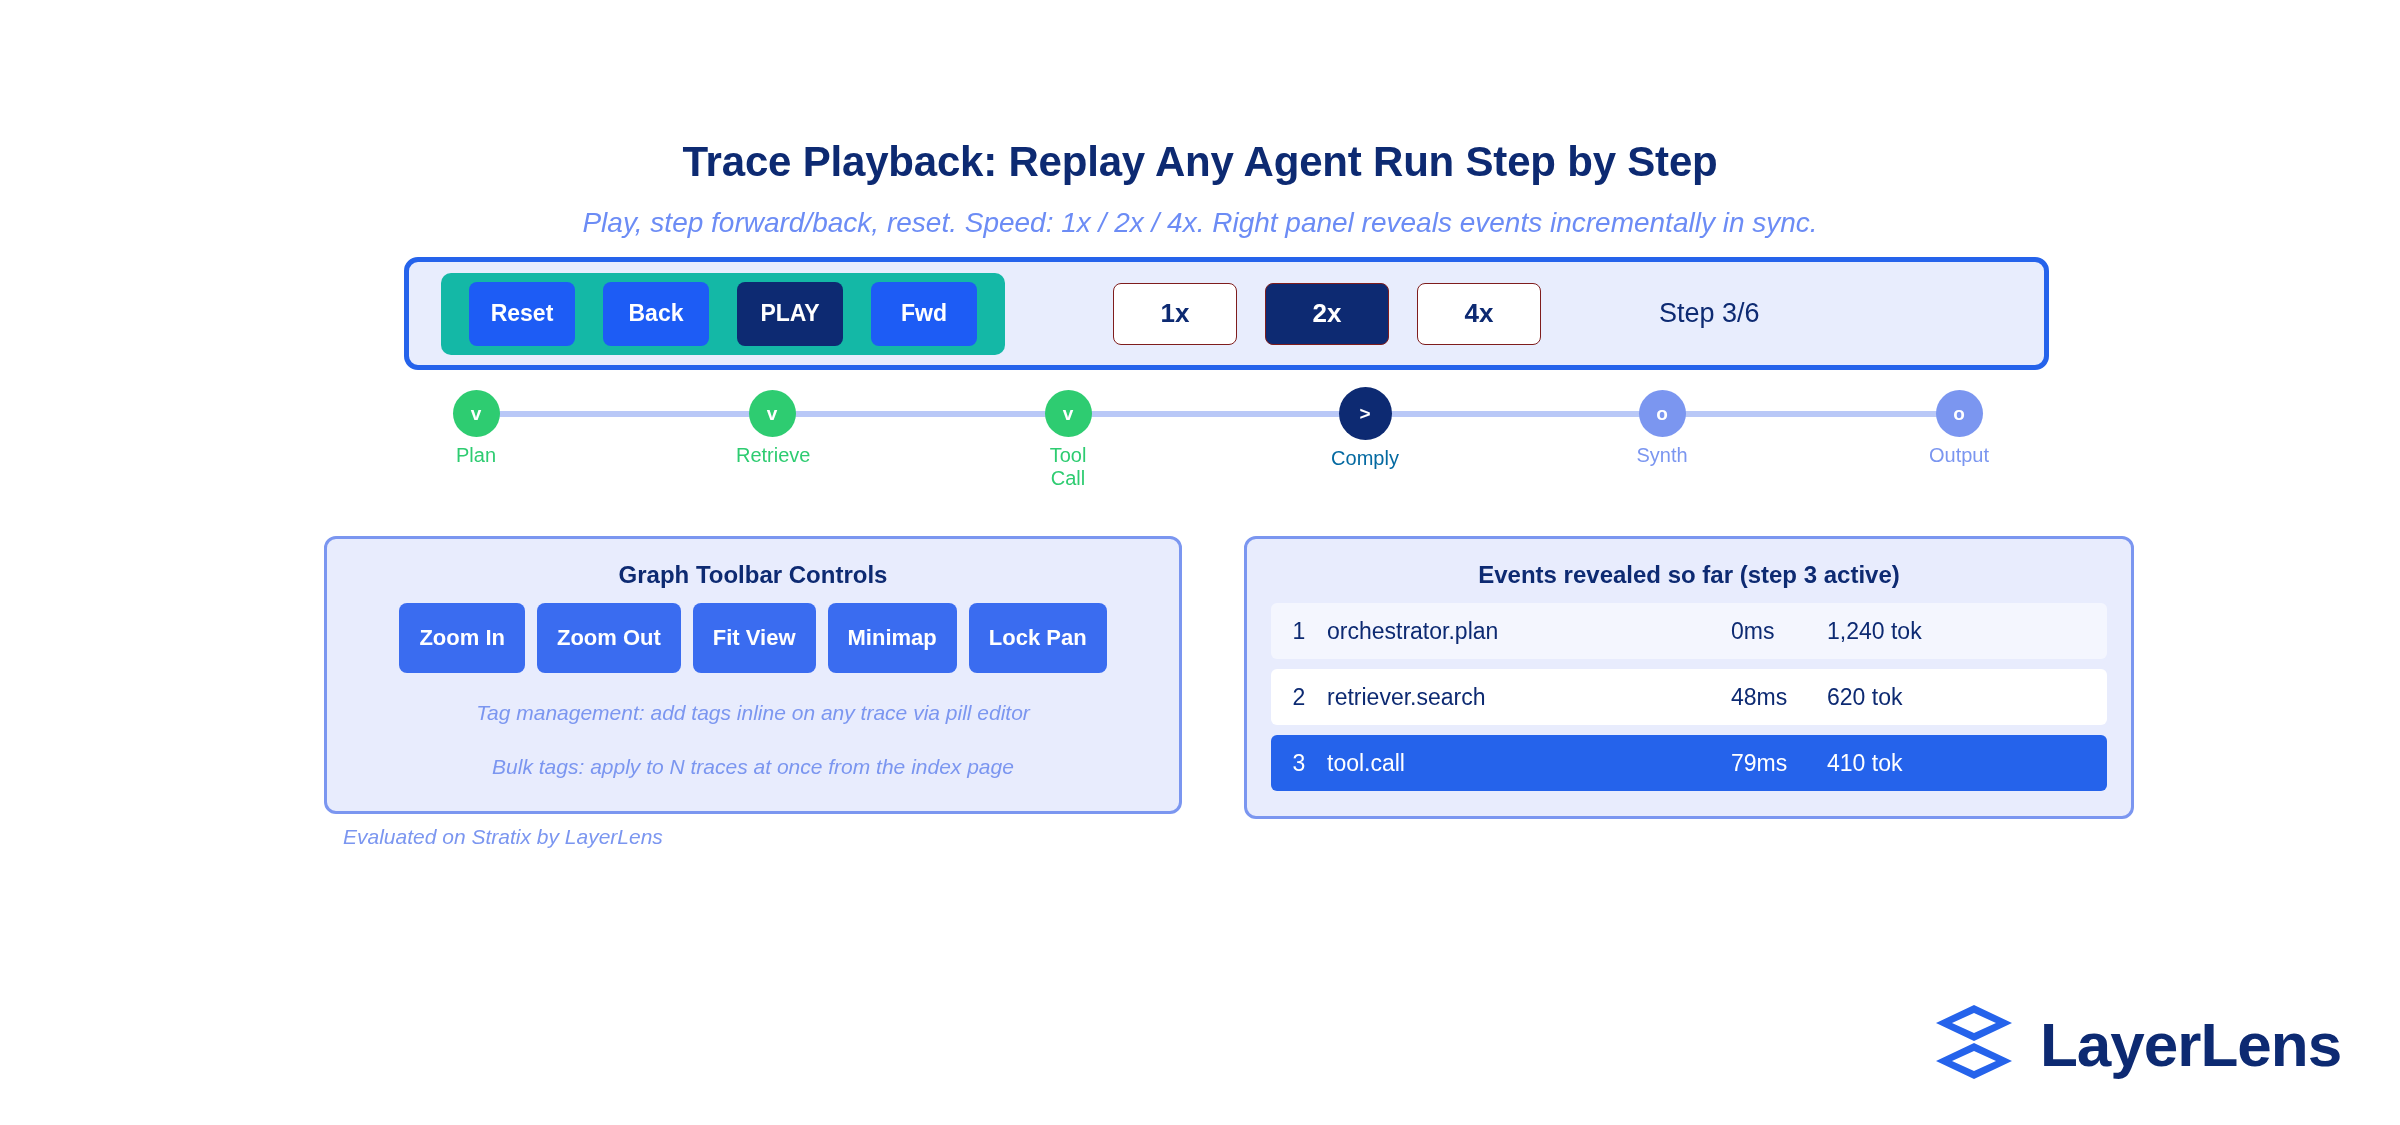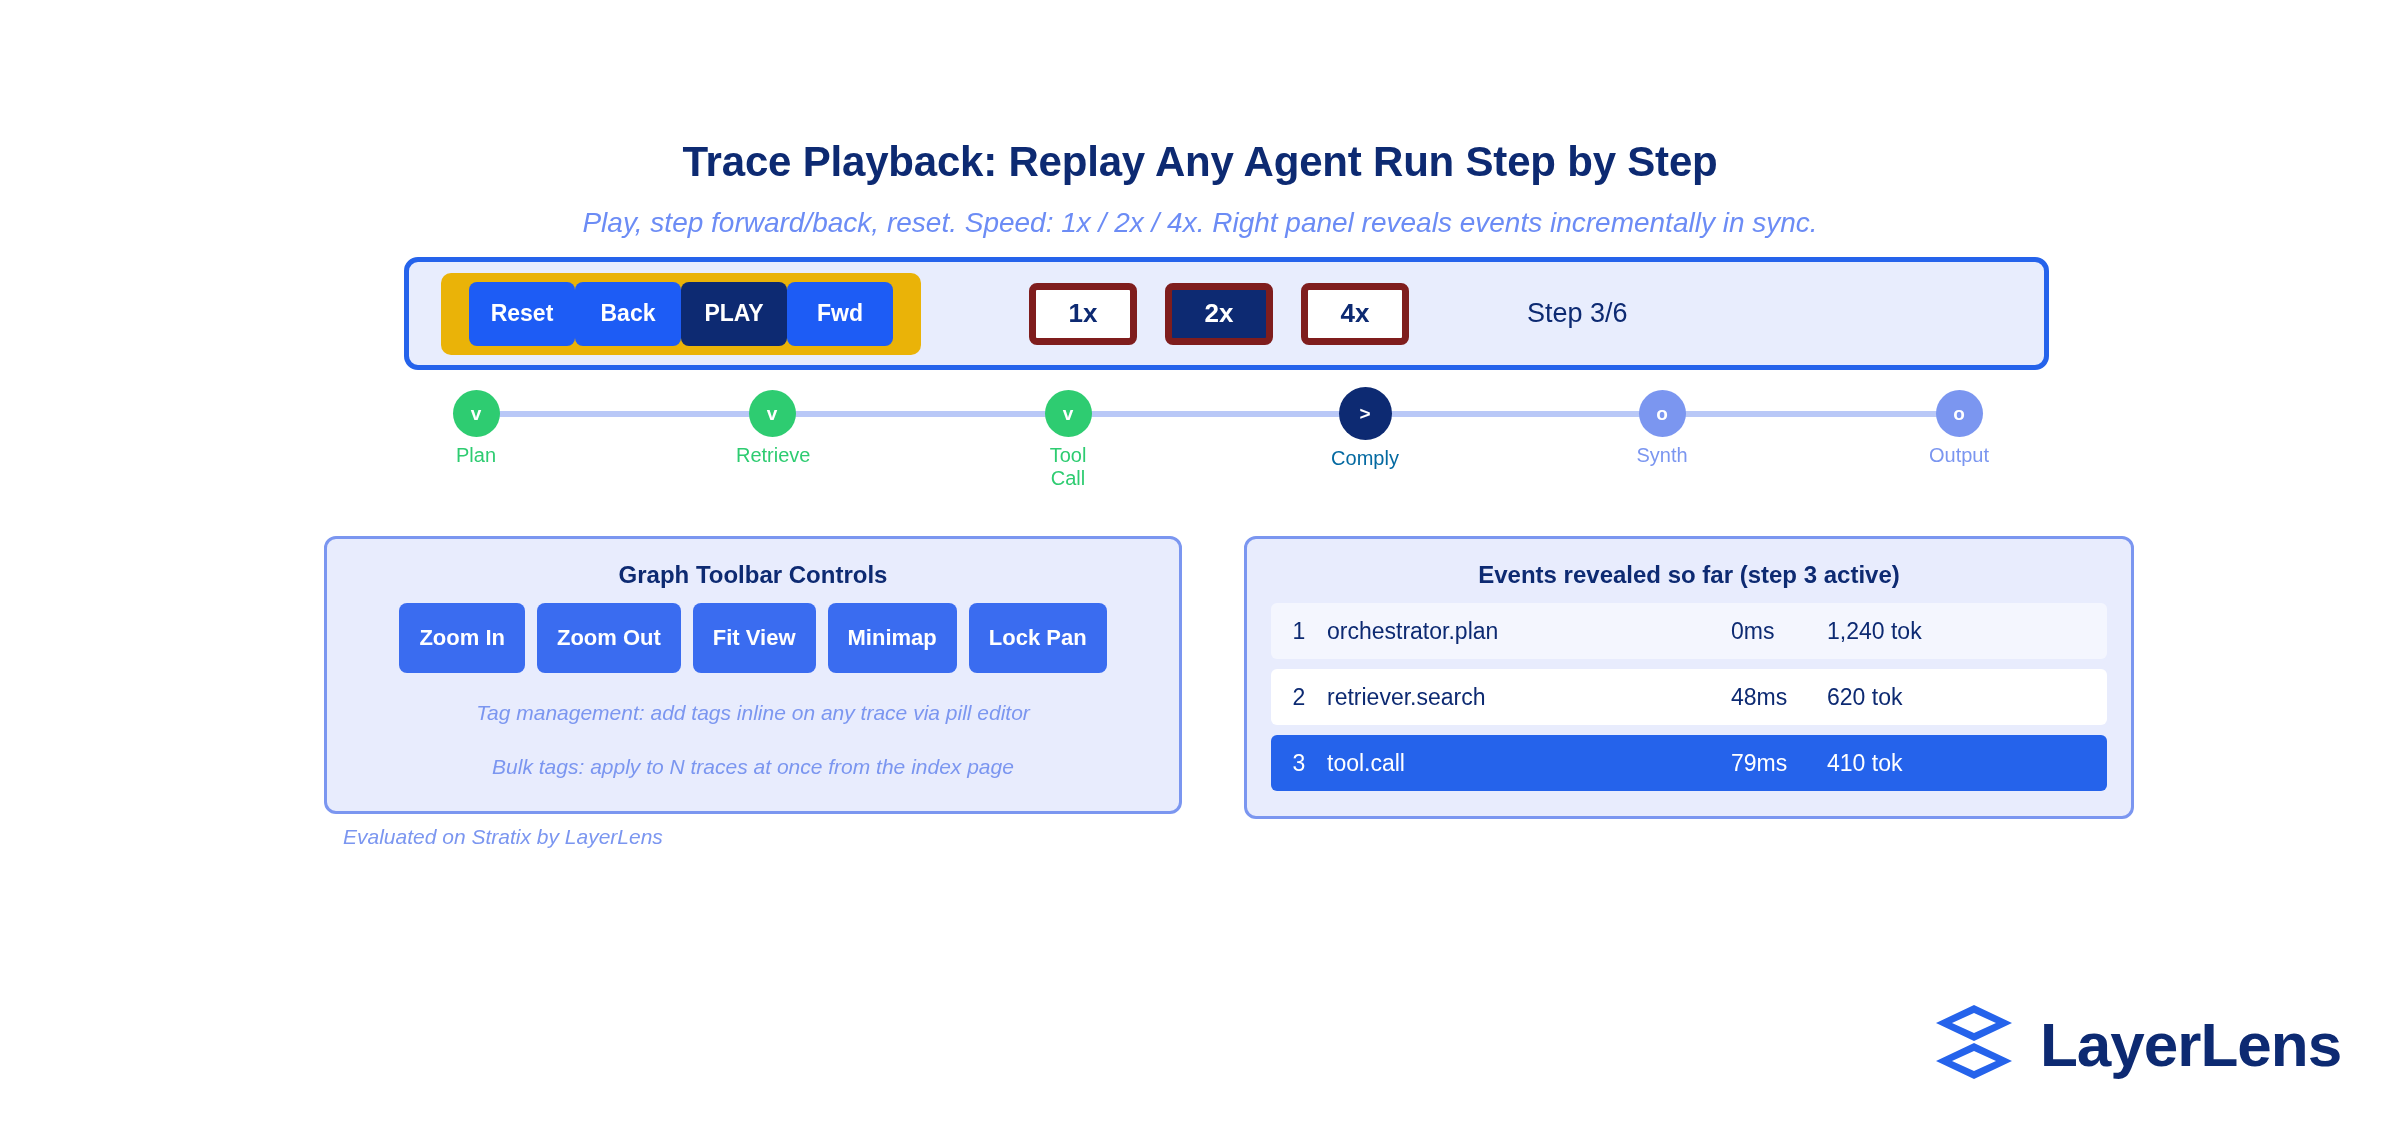--- a/index.html
+++ b/index.html
@@ -53,24 +53,25 @@
     background: #e8edfd;
     border: 5px solid #2563eb;
     border-radius: 14px;
     display: flex;
     align-items: center;
   }
 
   .transport-group {
     margin-left: 32px;
     height: 82px;
-    background: #eab308;
+    background: #14b8a6;
     border-radius: 10px;
     display: flex;
     align-items: center;
+    gap: 28px;
     padding: 0 28px;
   }
 
   .tbtn {
     height: 64px;
     min-width: 106px;
     padding: 0 18px;
     border: none;
     border-radius: 8px;
     background: #1d5cf5;
@@ -88,23 +89,23 @@
   }
 
   .speed-group {
     margin-left: 108px;
     display: flex;
     align-items: center;
     gap: 28px;
   }
 
   .sbtn {
-    width: 108px;
+    width: 124px;
     height: 62px;
-    border: 7px solid #7f1d1d;
+    border: 1px solid #7f1d1d;
     border-radius: 8px;
     background: #ffffff;
     color: #0d2a72;
     font-family: "Liberation Sans", sans-serif;
     font-size: 26px;
     font-weight: bold;
     cursor: pointer;
     display: flex;
     align-items: center;
     justify-content: center;

